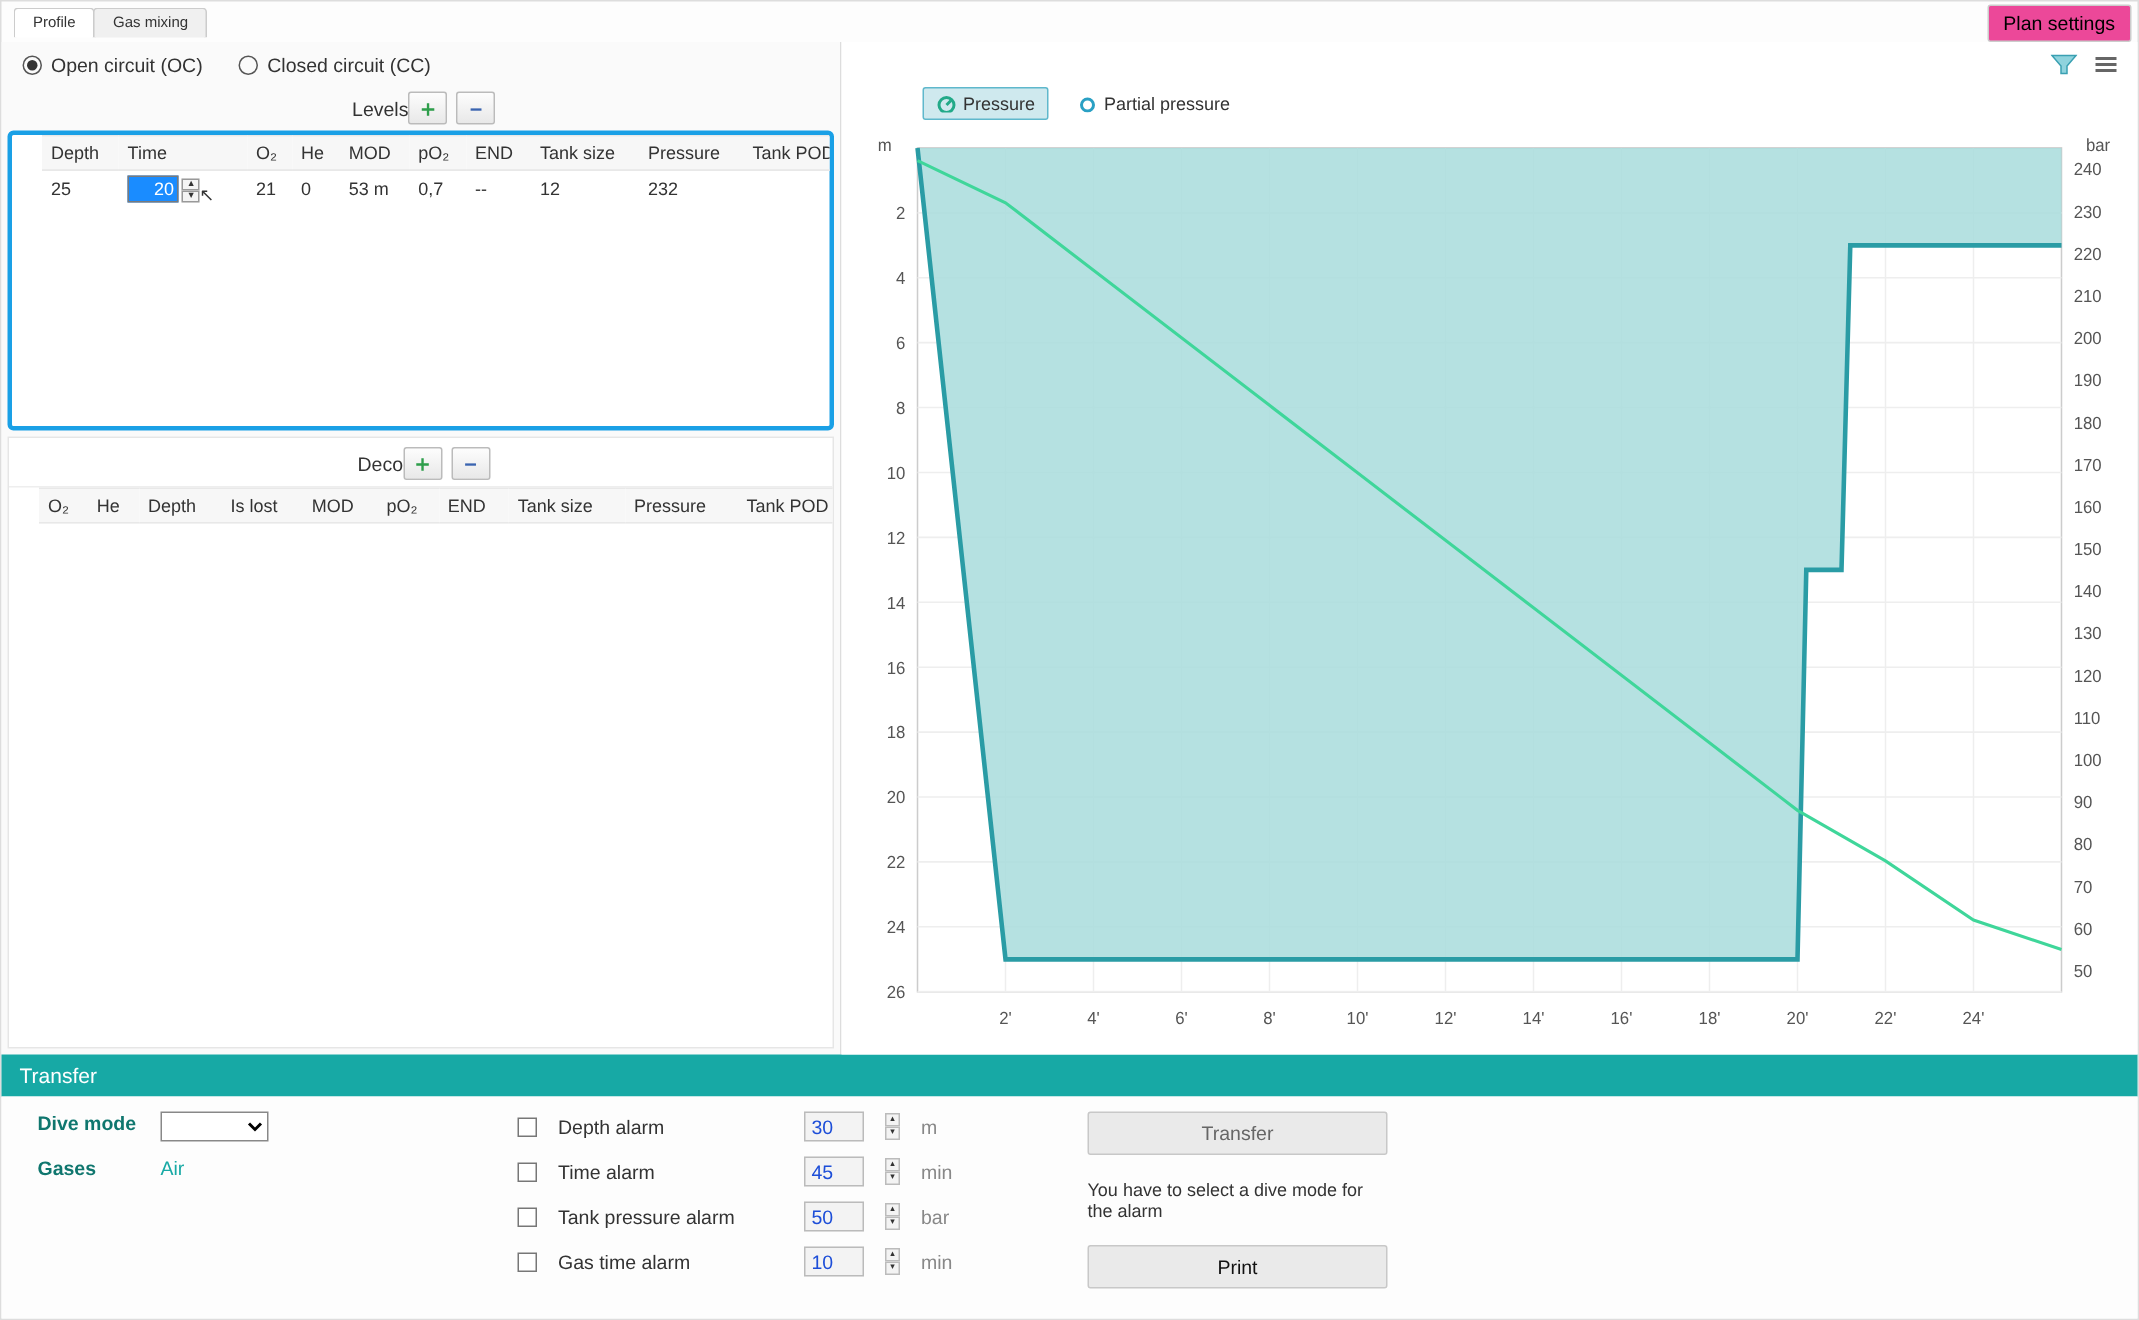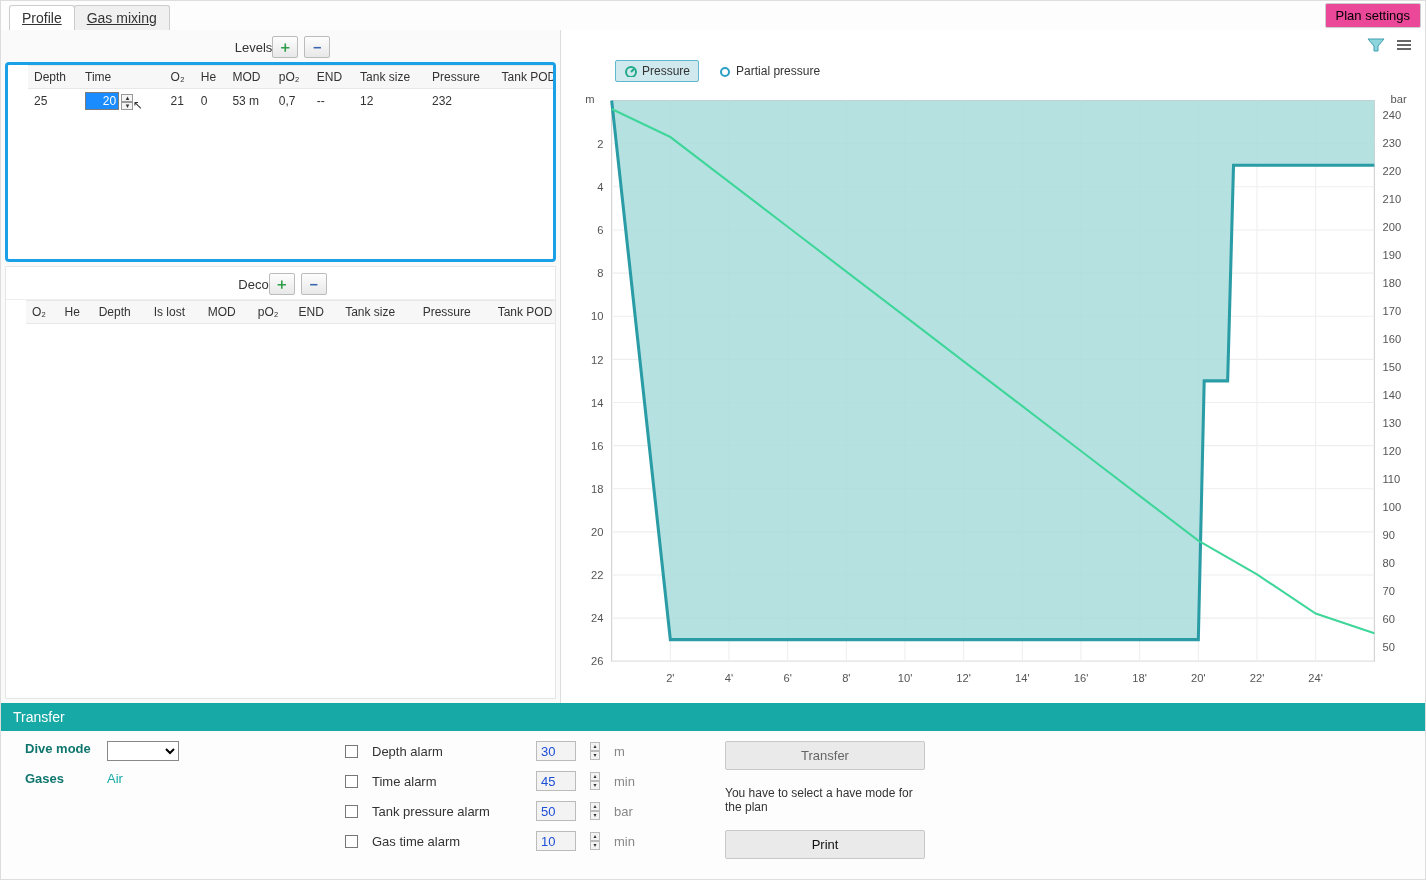--- a/index.html
+++ b/index.html
@@ -3,21 +3,21 @@
 <meta charset="utf-8">
 <style>
   * { box-sizing: border-box; }
   html, body { margin:0; padding:0; font-family: "Segoe UI", Tahoma, sans-serif; font-size:12px; color:#333; background:#f9f9f9;}
   .app { width:1426px; height:880px; display:flex; flex-direction:column; background:#fdfdfd; border:1px solid #ddd;}
   .top { flex:1; display:flex; }
   .left-pane { width:560px; display:flex; flex-direction:column; border-right:1px solid #ddd; background:#fafafa;}
   .right-pane { flex:1; position:relative; background:#fff;}
   .topbar { display:flex; align-items:flex-start; justify-content:space-between; padding:2px 4px 0 4px;}
   .tabs { display:flex; gap:0; margin:2px 0 0 4px;}
-  .tab { padding:4px 12px; border:1px solid #ccc; border-bottom:none; background:#f0f0f0; font-size:14px; cursor:pointer; border-radius:3px 3px 0 0; margin-right:-1px;text-decoration:underline;}
+  .tab { padding:4px 12px; border:1px solid #ccc; border-bottom:none; background:#f0f0f0; font-size:10px; cursor:pointer; border-radius:3px 3px 0 0; margin-right:-1px;}
   .tab.active { background:#fff; font-weight:500; position:relative; z-index:2;}
   .plan-settings-btn { border:1px solid #ccc; background:#ec4899; padding:4px 10px; font-size:13px; cursor:pointer; border-radius:2px;}
   .circuit-row { padding:8px 14px 4px 14px; display:flex; gap:24px; font-size:13px;}
   .radio { display:flex; align-items:center; gap:6px; cursor:pointer;}
   .radio .dot { width:13px; height:13px; border:1px solid #555; border-radius:50%; display:flex; align-items:center; justify-content:center;}
   .radio.checked .dot::after { content:""; width:7px; height:7px; background:#333; border-radius:50%;}
   .section-head { display:flex; justify-content:center; align-items:center; padding:6px 10px 4px 14px; font-size:13px;}
   .pm-btns { display:flex; gap:6px;}
   .pm-btn { width:26px; height:22px; border:1px solid #bbb; background:linear-gradient(#fdfdfd,#e8e8e8); border-radius:2px; cursor:pointer; display:flex; align-items:center; justify-content:center; font-size:15px; font-weight:bold;}
   .plus { color:#2e9e4b;}
@@ -70,20 +70,30 @@
       <div class="tab active">Profile</div>
       <div class="tab">Gas mixing</div>
     </div>
     <button class="plan-settings-btn">Plan settings</button>
   </div>
 
   <div class="top">
 
     <div class="left-pane">
 
+      <div class="circuit-row">
+        <div class="radio checked">
+          <span class="dot"></span>
+          <span>Open circuit (OC)</span>
+        </div>
+        <div class="radio">
+          <span class="dot"></span>
+          <span>Closed circuit (CC)</span>
+        </div>
+      </div>
 
       <div class="section-head">
         <span>Levels</span>
         <div class="pm-btns">
           <div class="pm-btn plus">＋</div>
           <div class="pm-btn minus">－</div>
         </div>
       </div>
 
       <div class="levels-box">
@@ -321,19 +331,19 @@
     <span class="num-sp">
               <span>▴</span>
               <span>▾</span>
             </span>
     <span class="unit">min</span>
           </div>
         </div>
 
       <div class="tb-col">
         <div class="act-btn">Transfer</div>
-        <div class="note">You have to select a have mode for the plan</div>
+        <div class="note">You have to select a dive mode for the alarm</div>
         <div class="act-btn enabled">Print</div>
       </div>
     </div>
   </div>
 
 </div>
 
 </body></html>

